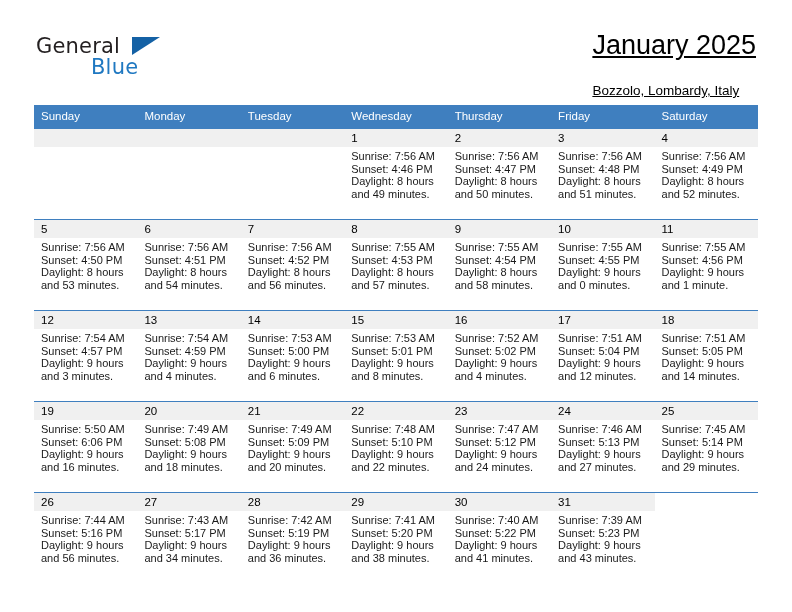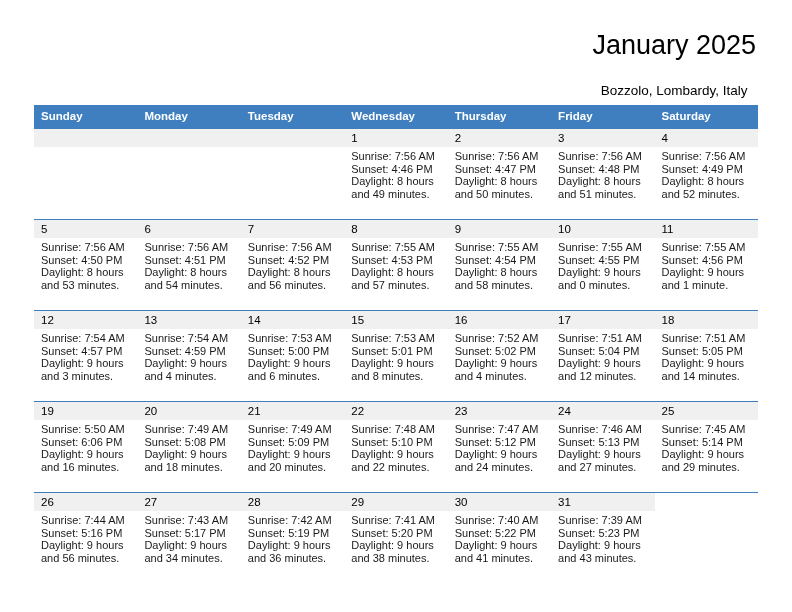--- a/index.html
+++ b/index.html
@@ -66,21 +66,22 @@
     width: 0;
     height: 0;
     border-left: 28px solid #1461a5;
     border-bottom: 18px solid transparent;
   }
 
   .titles {
     position: absolute;
     right: 0;
     top: 0;
-    text-align: center;
+    text-align: left;
+    text-decoration: underline;
   }
   .month-title {
     font-size: 27px;
     font-weight: 400;
     color: #000000;
     line-height: 34px;
     white-space: nowrap;
   }
   .location {
     font-size: 13.5px;
@@ -99,21 +100,21 @@
     width: 724px;
     border-collapse: collapse;
     table-layout: fixed;
   }
   .calendar col { width: 103.43px; }
 
   thead th {
     background: #3f7fbf;
     color: #ffffff;
     font-size: 11.5px;
-    font-weight: 700;
+    font-weight: 400;
     text-align: left;
     padding: 5px 0 5px 7px;
     height: 11px;
     line-height: 13px;
     border: none;
   }
 
   tbody td {
     vertical-align: top;
     padding: 0;
@@ -150,20 +151,25 @@
   }
   .info div { white-space: nowrap; }
 </style>
 </head>
 <body>
 
 <div class="page">
 
   <div class="header">
 
+    <div class="brand">
+      <span class="brand-general">General</span>
+      <span class="brand-flag"></span>
+      <span class="brand-blue">Blue</span>
+    </div>
 
     <div class="titles">
       <div class="month-title">January 2025</div>
       <div class="location">Bozzolo, Lombardy, Italy</div>
     </div>
 
   </div>
 
   <table class="calendar">
     <colgroup>

